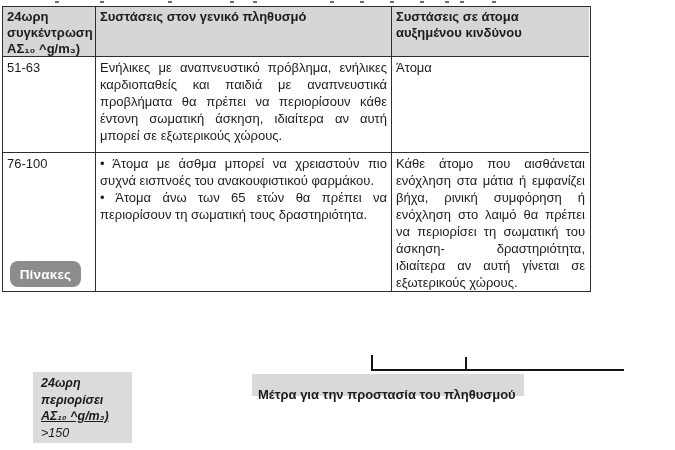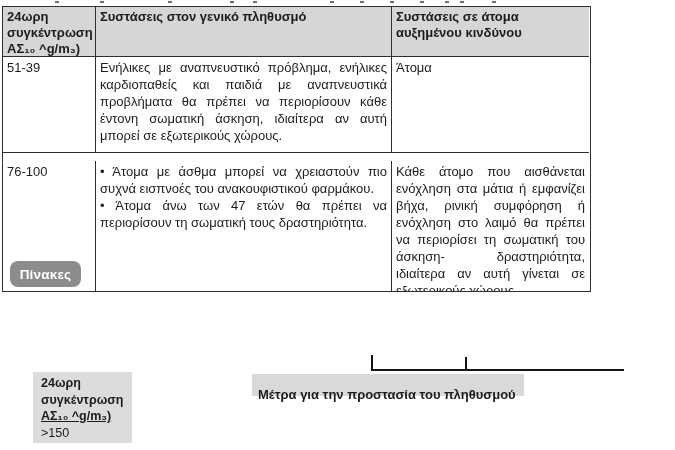--- a/index.html
+++ b/index.html
@@ -30,21 +30,21 @@
     background:#fff;
   }
   .cell{
     border-right:1.2px solid var(--border);
     border-bottom:1.2px solid var(--border);
     padding:2px 4px;
     font-size:13px;line-height:17px;
     overflow:hidden;
   }
   .cell:nth-child(3n){border-right:none;}
-  .cell.lastrow{border-bottom:none;margin-top:8px;}
+  .cell.lastrow{border-bottom:none;}
   .cell.hdr{
     background:var(--header-bg);
     font-weight:bold;line-height:16px;
   }
   .cell.just{text-align:justify;text-justify:inter-word;}
   .cell p{margin:0;}
   
   .badge{
     position:absolute;left:10px;top:261px;width:71px;height:26px;
     background:var(--badge-bg);color:#ffffff;font-weight:bold;
@@ -52,21 +52,21 @@
     border-radius:8px;letter-spacing:.2px;
   }
   
   .hline{position:absolute;left:371px;top:369px;width:253px;height:2px;background:#141414;}
   .vtick1{position:absolute;left:371px;top:355px;width:2px;height:15px;background:#141414;}
   .vtick2{position:absolute;left:465px;top:357px;width:2px;height:13px;background:#141414;}
   
   .threshold{
     position:absolute;left:33px;top:372px;width:99px;height:71px;
     background:var(--box-bg);padding:3px 6px 0 8px;
-    font-size:12.5px;line-height:16.5px;
+    font-size:12.5px;line-height:16.5px;font-style:italic;
   }
   .threshold .b{font-weight:bold;}
   .threshold .u{text-decoration:underline;}
   
   .caption{
     position:absolute;left:252px;top:374px;height:22px;
     background:var(--highlight-bg);
     font-weight:bold;font-size:13px;line-height:16px;
     padding:13px 8px 3px 6px;white-space:nowrap;
   }
@@ -85,38 +85,38 @@
 <div class="speck" style="left:420px"></div>
 <div class="speck" style="left:445px"></div>
 <div class="speck" style="left:460px"></div>
 <div class="speck" style="left:492px"></div>
 
 <div class="maintable">
   <div class="cell hdr">24ωρη συγκέντρωση ΑΣ₁₀ ^g/m₃)</div>
   <div class="cell hdr">Συστάσεις στον γενικό πληθυσμό</div>
   <div class="cell hdr">Συστάσεις σε άτομα αυξημένου κινδύνου</div>
 
-  <div class="cell">51-39</div>
+  <div class="cell">51-63</div>
   <div class="cell just">Ενήλικες με αναπνευστικό πρόβλημα, ενήλικες καρδιοπαθείς και παιδιά με αναπνευστικά προβλήματα θα πρέπει να περιορίσουν κάθε έντονη σωματική άσκηση, ιδιαίτερα αν αυτή μπορεί σε εξωτερικούς χώρους.</div>
   <div class="cell">Άτομα</div>
 
   <div class="cell lastrow">76-100</div>
   <div class="cell lastrow just">
     <p>• Άτομα με άσθμα μπορεί να χρειαστούν πιο συχνά εισπνοές του ανακουφιστικού φαρμάκου.</p>
-    <p>• Άτομα άνω των 47 ετών θα πρέπει να περιορίσουν τη σωματική τους δραστηριότητα.</p>
+    <p>• Άτομα άνω των 65 ετών θα πρέπει να περιορίσουν τη σωματική τους δραστηριότητα.</p>
   </div>
   <div class="cell lastrow just">Κάθε άτομο που αισθάνεται ενόχληση στα μάτια ή εμφανίζει βήχα, ρινική συμφόρηση ή ενόχληση στο λαιμό θα πρέπει να περιορίσει τη σωματική του άσκηση- δραστηριότητα, ιδιαίτερα αν αυτή γίνεται σε εξωτερικούς χώρους.</div>
 </div>
 
 <div class="badge">Πίνακες</div>
 
 <div class="vtick1"></div>
 <div class="vtick2"></div>
 <div class="hline"></div>
 
 <div class="threshold">
   <div class="b">24ωρη</div>
-  <div class="b">συγκέντρωση</div>
+  <div class="b">περιορίσει</div>
   <div class="b u">ΑΣ₁₀ ^g/m₃)</div>
   <div>&gt;150</div>
 </div>
 
 <div class="caption">Μέτρα για την προστασία του πληθυσμού</div>
 
 </body></html>

